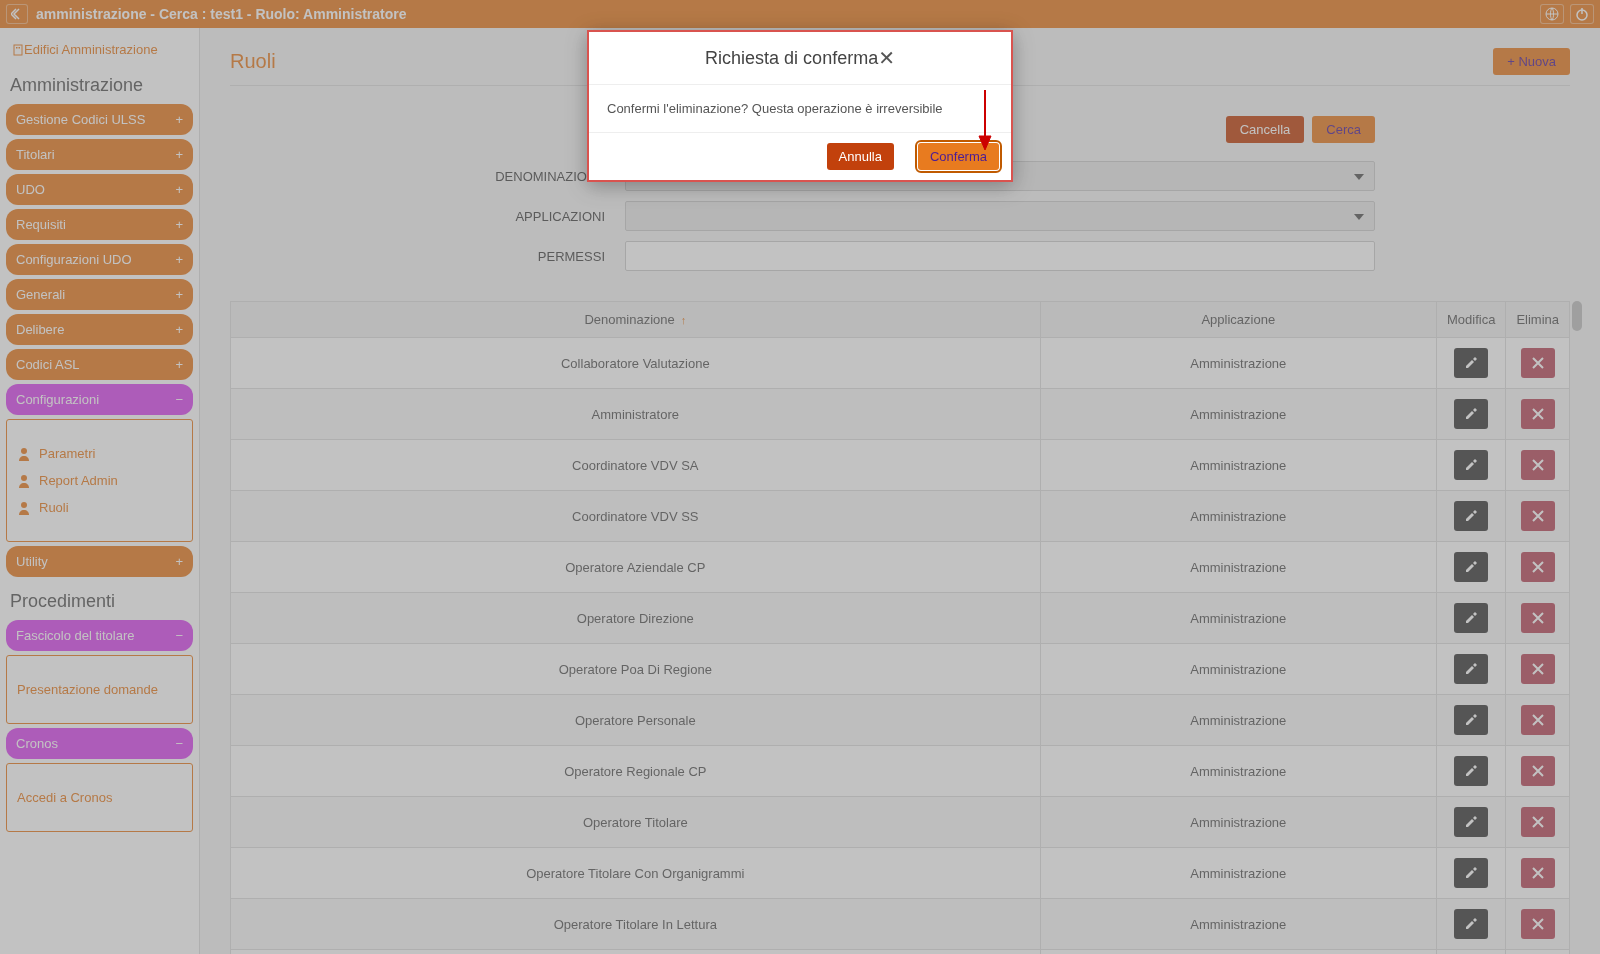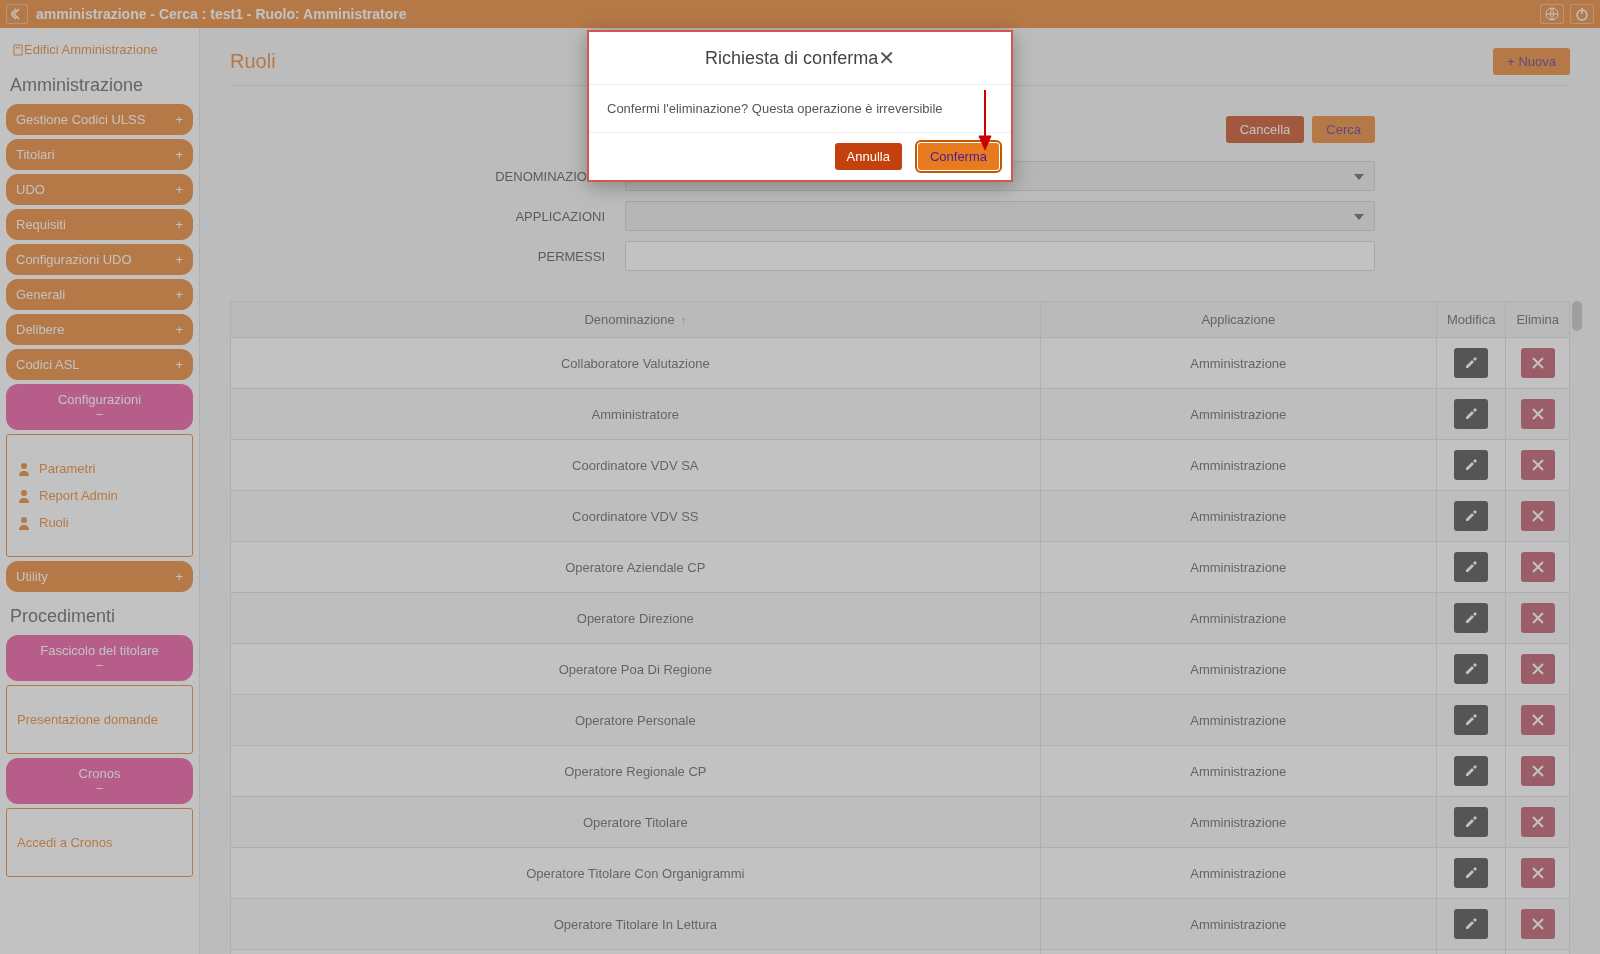--- a/index.html
+++ b/index.html
@@ -9,21 +9,21 @@
 .topbar .right-icons { margin-left: auto; display: flex; gap: 6px; }
 .topbar .icon-btn { background: #e87b1f; border: 1px solid rgba(255,255,255,0.4); width: 24px; height: 20px; border-radius:3px; display:flex; align-items:center; justify-content:center; cursor:pointer;}
 .main { display: flex; height: calc(100% - 28px); }
 .sidebar { width: 200px; background: #fff; padding: 6px; overflow-y: auto; border-right: 1px solid #ddd; position: relative; }
 .sidebar::-webkit-scrollbar { width: 10px; }
 .sidebar::-webkit-scrollbar-thumb { background: #c0c0c0; border-radius: 5px; }
 .sidebar-link { display:flex; align-items:center; padding: 8px 6px; color: #e87b1f; font-size: 13px; cursor:pointer; }
 .sidebar-link svg { fill: #e87b1f; }
 .section-title { font-size: 18px; color: #555; padding: 10px 4px 8px; }
 .menu-item { background: #e87b1f; color: #fff; padding: 8px 10px; margin-bottom: 4px; border-radius: 12px; display:flex; justify-content:space-between; align-items:center; cursor:pointer; font-size:13px; }
-.menu-item.expanded { background: #ec4899; flex-direction: column; }
+.menu-item.expanded { background: #d946ef; }
 .submenu { border: 1px solid #e87b1f; border-radius: 3px; margin-bottom: 4px; padding: 20px 0; }
 .submenu-item { display:flex; align-items:center; gap:8px; padding: 6px 10px; color: #e87b1f; cursor:pointer; font-size:13px;}
 .submenu-item svg { fill: #e87b1f; width:14px; height:14px;}
 .content { flex: 1; padding: 20px 30px; overflow-y: auto; position: relative; }
 .content-header { display:flex; justify-content:space-between; align-items:center; margin-bottom: 10px; }
 .page-title { font-size: 20px; color: #e87b1f; }
 .btn { padding: 6px 14px; border: none; border-radius: 3px; font-size: 13px; cursor: pointer; }
 .btn-orange { background: #e87b1f; color: #4c1d95; }
 .btn-gray { background: #c2410c; color: #fff; }
 .hr { border: none; border-top: 1px solid #ddd; margin: 10px 0 30px; }
@@ -45,21 +45,21 @@
 .action-btn { width: 34px; height: 30px; border:none; border-radius:3px; display:inline-flex; align-items:center; justify-content:center; cursor:pointer;}
 .edit-btn { background:#3a3a3a; color:#fff;}
 .del-btn { background:#b94a5c; color:#fff;}
 .col-narrow { width: 60px; }
 .overlay { position:absolute; inset:0; background: rgba(120,120,120,0.45); z-index: 50; }
 .modal { position:absolute; top: 30px; left: 50%; transform: translateX(-50%); width: 426px; background:#fff; z-index: 60; border: 2px solid #d9534f; box-shadow: 0 4px 20px rgba(0,0,0,0.3);}
 .modal-header { display:flex; justify-content:center; align-items:center; padding: 14px 18px; border-bottom: 1px solid #eee;}
 .modal-title { font-size: 18px; color:#444;}
 .modal-close { font-size: 20px; cursor:pointer; color:#555; background:none; border:none;}
 .modal-body { padding: 16px 18px; font-size: 13px; color:#555; border-bottom: 1px solid #eee;}
-.modal-footer { padding: 10px 12px; display:flex; justify-content:flex-end; gap:16px;}
+.modal-footer { padding: 10px 12px; display:flex; justify-content:flex-end; gap:24px;}
 .modal-footer .btn { padding: 6px 12px; font-size:13px;}
 .modal-footer .btn-orange { outline: 2px solid #c05a00; outline-offset: 1px;}
 .arrow-annot { position:absolute; top: 90px; left: calc(50% + 175px); z-index: 70; pointer-events:none;}
 .arrow-annot svg { stroke:#c00; fill:#c00;}
 .table-scroll { position:relative; }
 .table-scroll::after { content:''; position:absolute; right:-12px; top:0; width:10px; height:30px; background:#c0c0c0; border-radius:5px;}
 </style>
 </head>
 <body>
 

